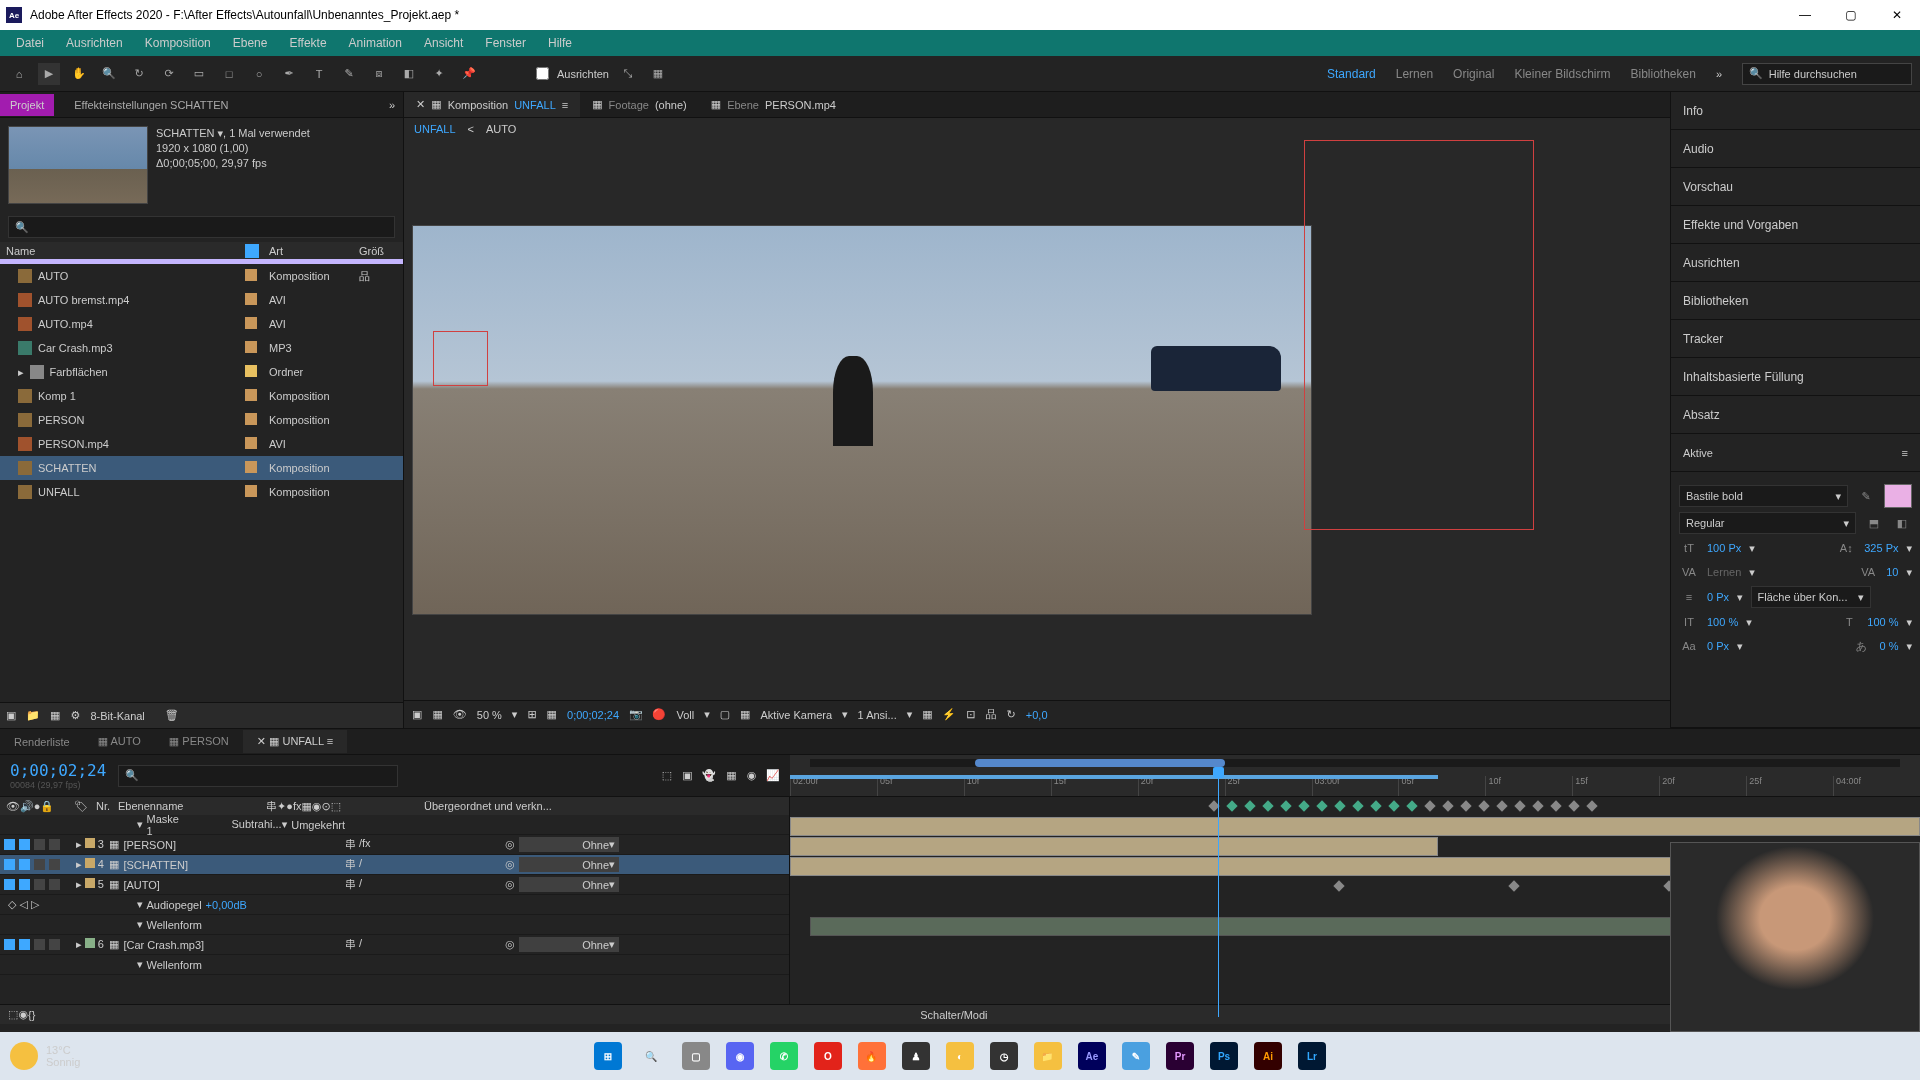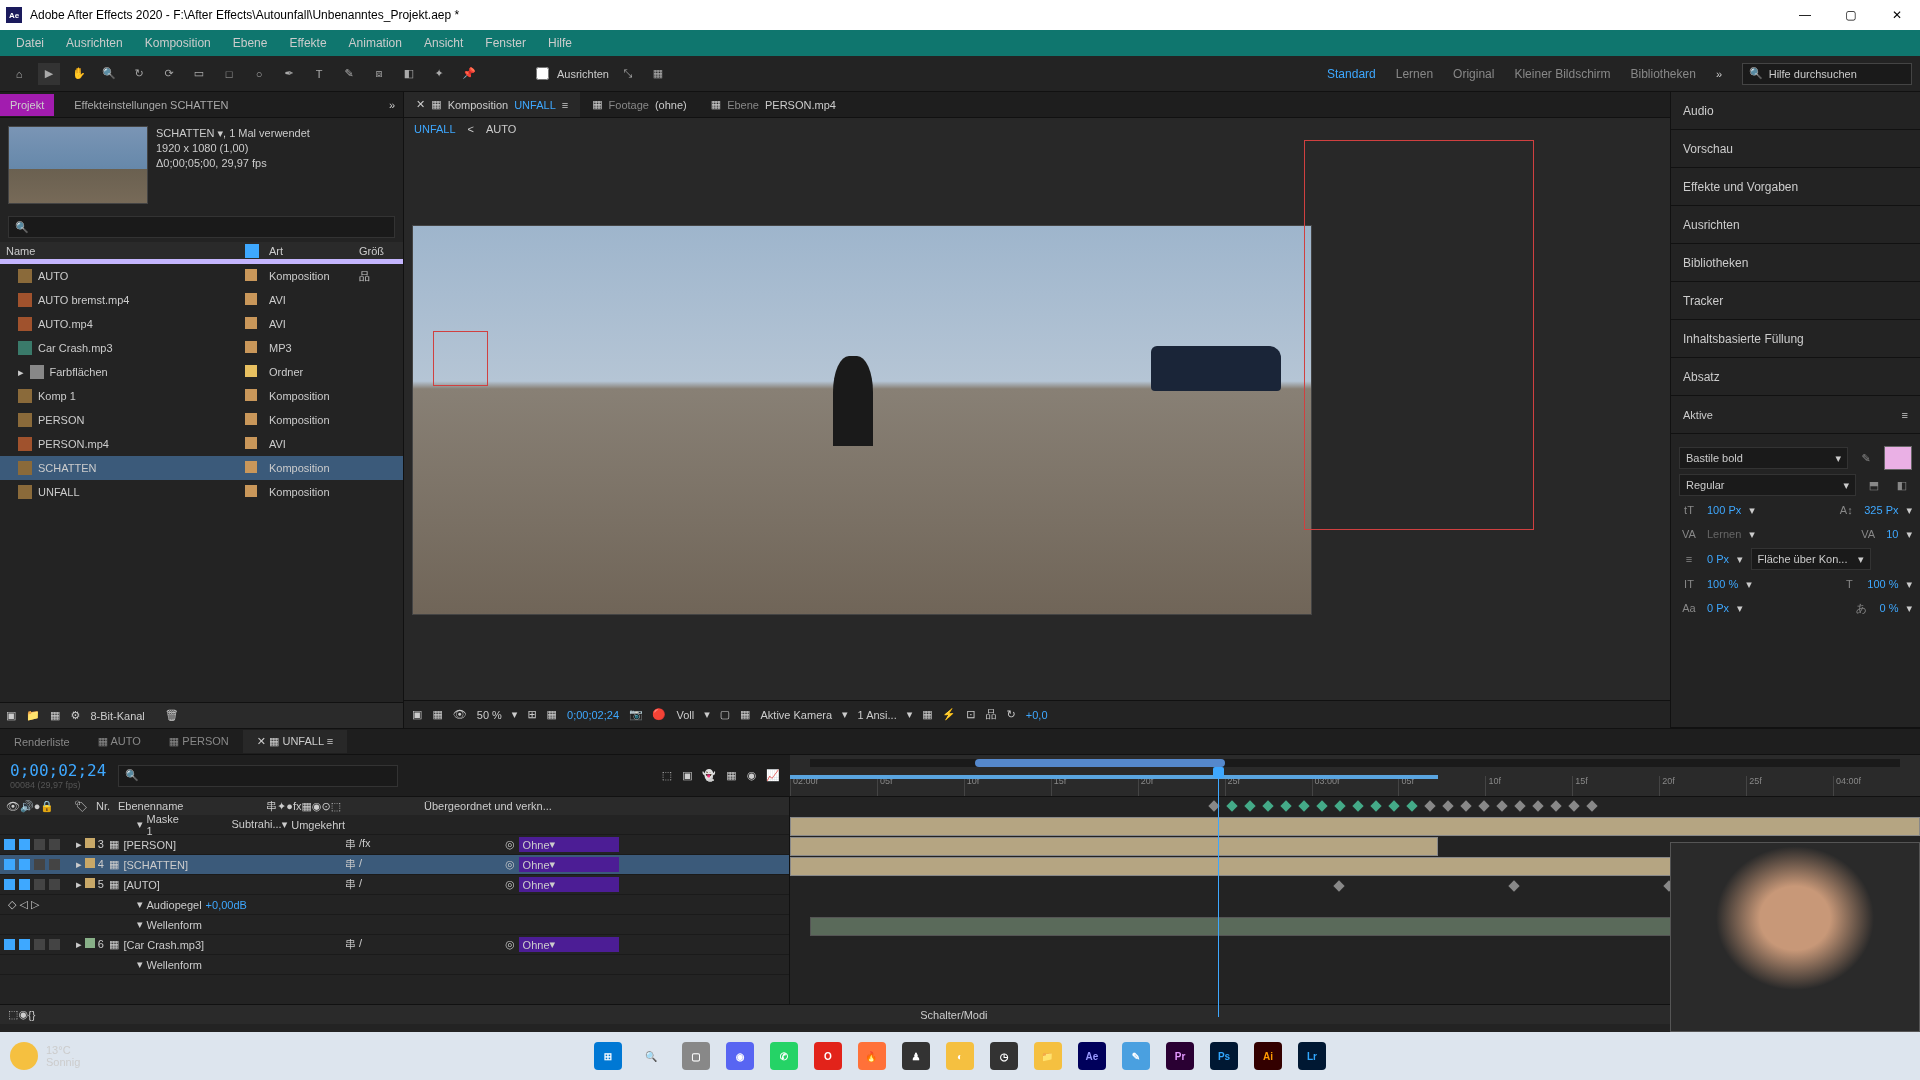--- a/index.html
+++ b/index.html
@@ -84,21 +84,21 @@
 .tl-layer{height:20px;display:flex;align-items:center;font-size:10px;border-bottom:1px solid #1a1a1a}
 .tl-layer.sel{background:#3b5a7a}
 .tc1{width:75px;display:flex;gap:4px;padding-left:4px}
 .tc2{width:30px;text-align:center}
 .tc3{width:240px;display:flex;align-items:center;gap:4px;padding-left:4px}
 .tc4{width:160px;display:flex;gap:3px}
 .tc5{width:140px;display:flex;align-items:center;gap:4px}
 .sw{width:11px;height:11px;background:#444}
 .sw.on{background:#3ea8ff}
 .lyr-swatch{width:10px;height:10px}
-.parent-dd{width:100px;height:15px;background:#4c1d95;font-size:10px;padding:0 4px;display:flex;align-items:center;justify-content:flex-start}
+.parent-dd{width:100px;height:15px;background:#404040;font-size:10px;padding:0 4px;display:flex;align-items:center;justify-content:flex-end}
 .tl-right{flex:1;position:relative;background:#232323}
 .track{position:absolute;left:0;height:19px;background:#3a3a3a;border:1px solid #555}
 .track.beige{background:#b5a582;border-color:#888}
 .kf-row{position:absolute;left:0;right:0;height:19px}
 .kf{position:absolute;top:5px;width:8px;height:8px;background:#888;transform:rotate(45deg)}
 .kf.g{background:#4a8}
 .tl-footer{height:20px;background:#2a2a2a;border-top:1px solid #111;display:flex;align-items:center;padding:0 8px;font-size:10px}
 .taskbar{position:absolute;bottom:0;left:0;right:0;height:48px;background:#dde5ee;display:flex;align-items:center;justify-content:center;gap:6px}
 .weather{position:absolute;left:10px;display:flex;align-items:center;gap:8px;color:#333}
 .weather-icon{width:28px;height:28px;background:#f5c040;border-radius:50%}
@@ -335,20 +335,21 @@
       <span>⚡</span>
       <span>⊡</span>
       <span>品</span>
       <span>↻</span>
       <span style="color:#3ea8ff">+0,0</span>
     </div>
   </div>
 
   <div class="rightpanel">
     <div id="rpsecs">
+        <div class="rp-sec">Info</div>
         <div class="rp-sec">Audio</div>
         <div class="rp-sec">Vorschau</div>
         <div class="rp-sec">Effekte und Vorgaben</div>
         <div class="rp-sec">Ausrichten</div>
         <div class="rp-sec">Bibliotheken</div>
         <div class="rp-sec">Tracker</div>
         <div class="rp-sec">Inhaltsbasierte Füllung</div>
         <div class="rp-sec">Absatz</div>
       </div>
     <div class="rp-sec">

